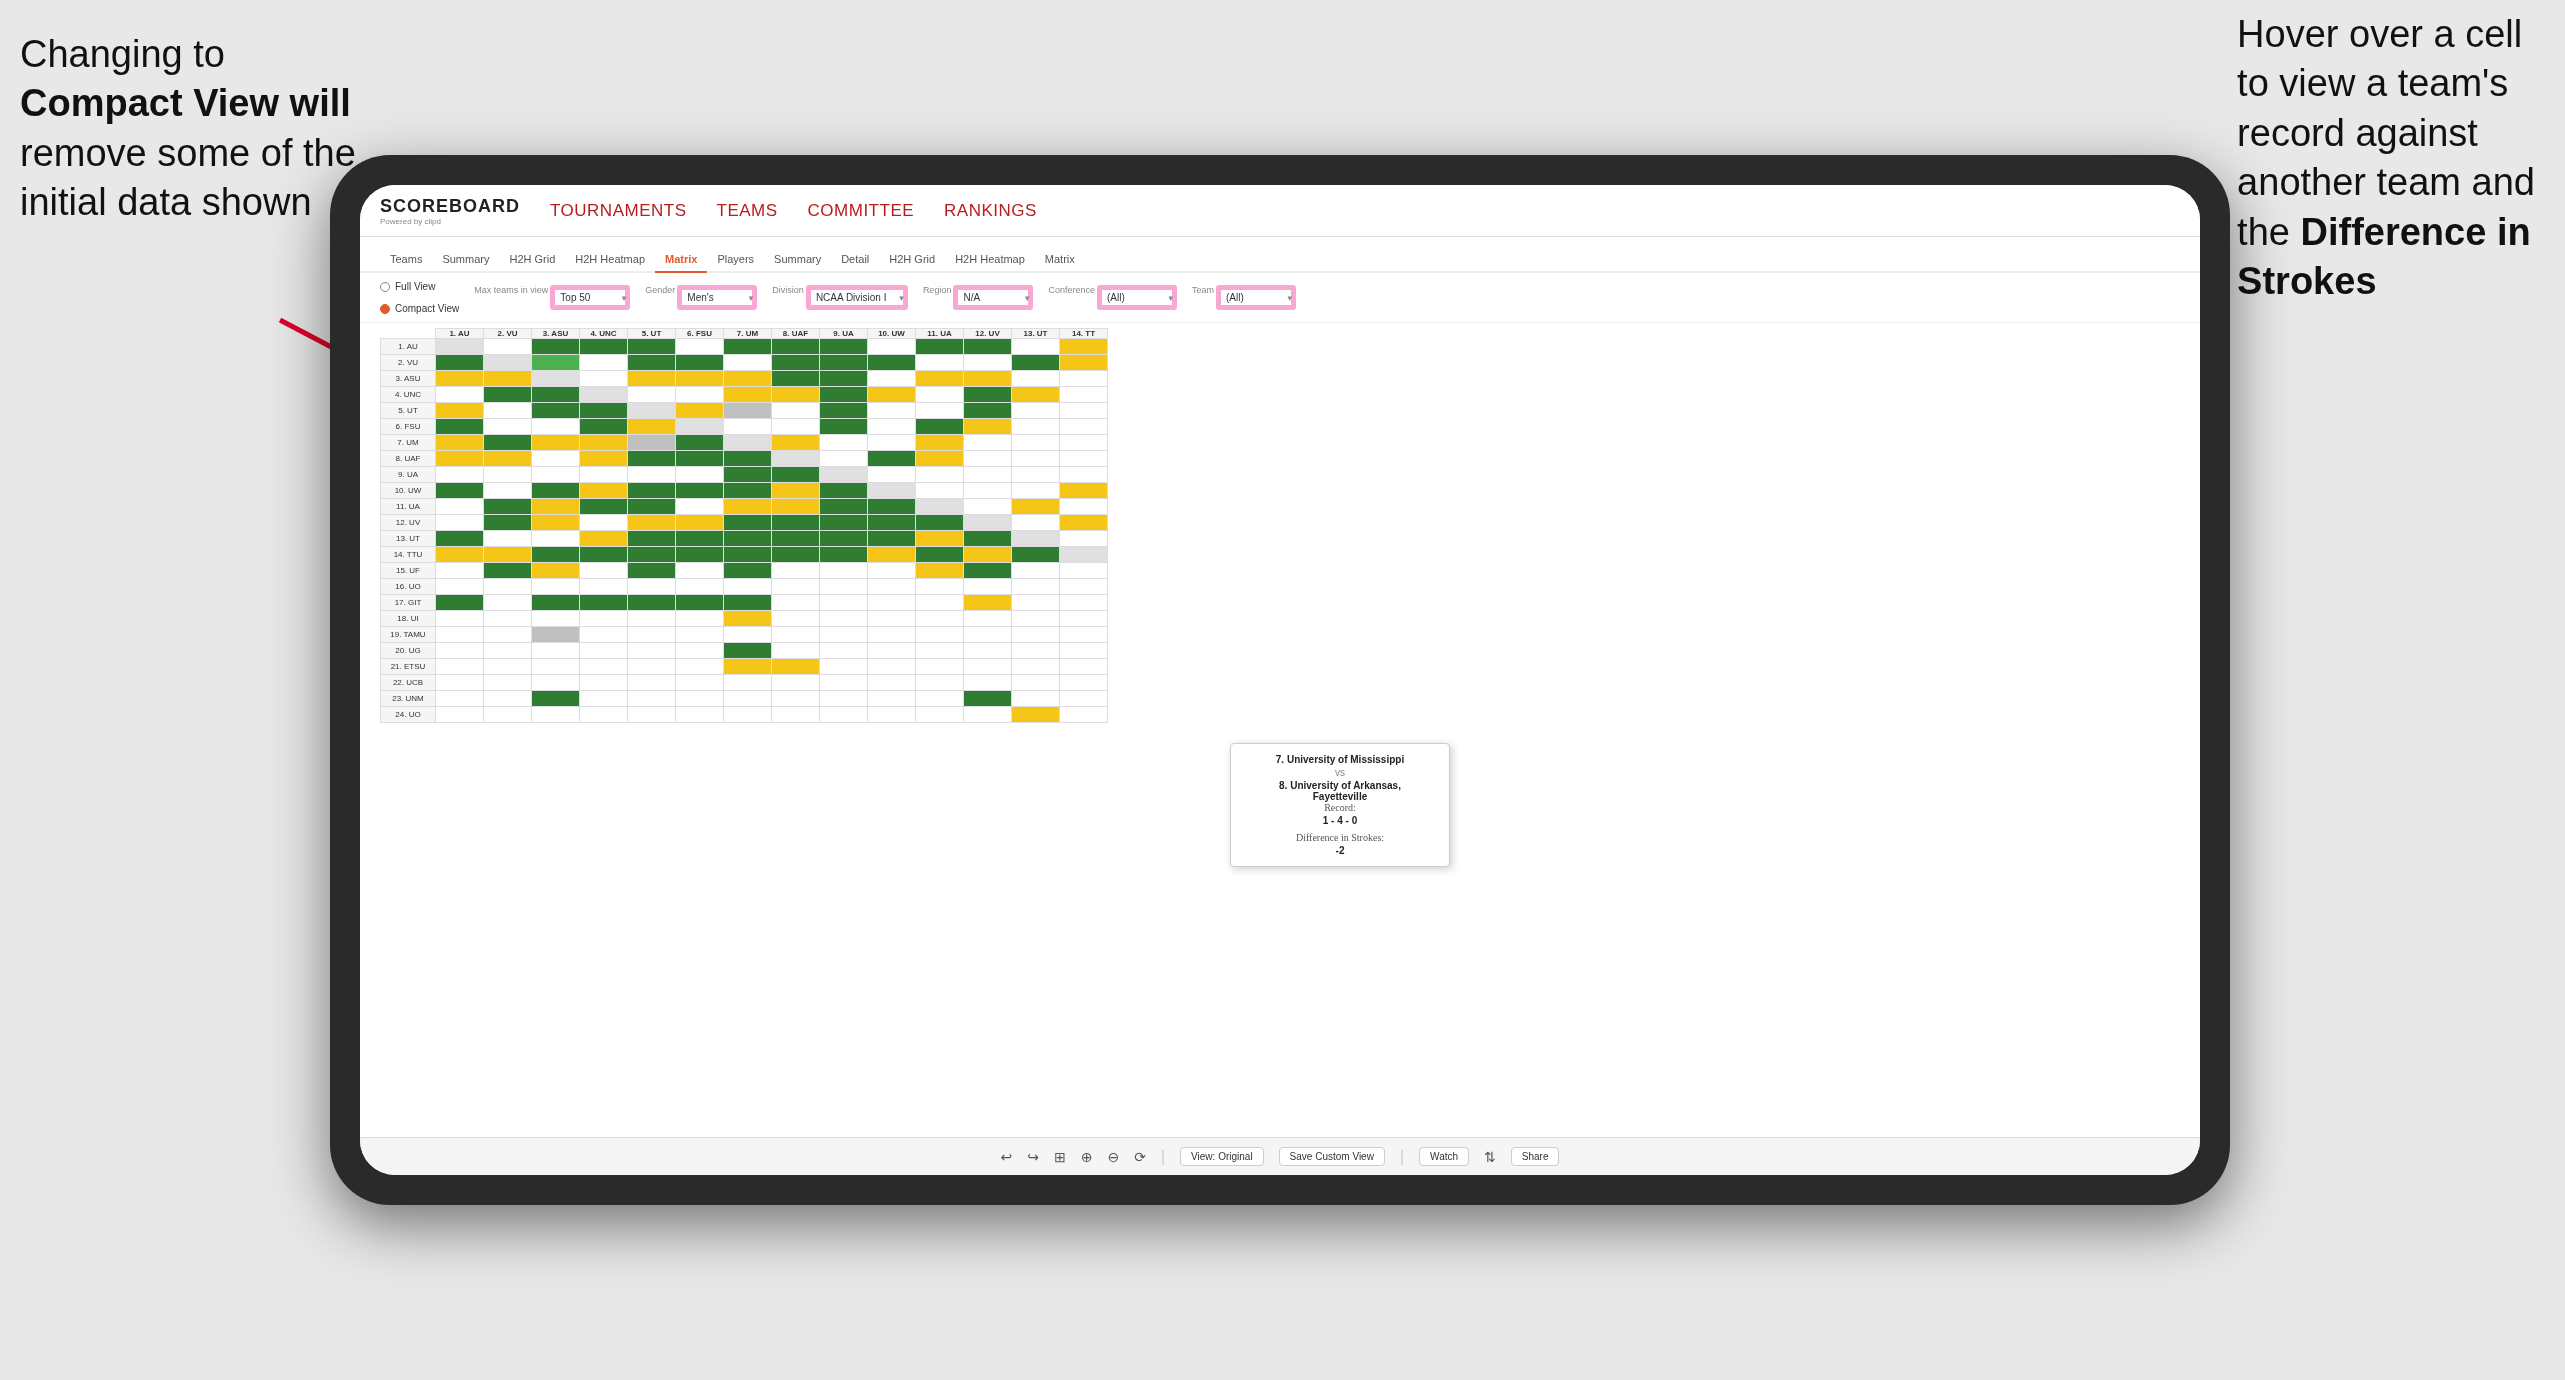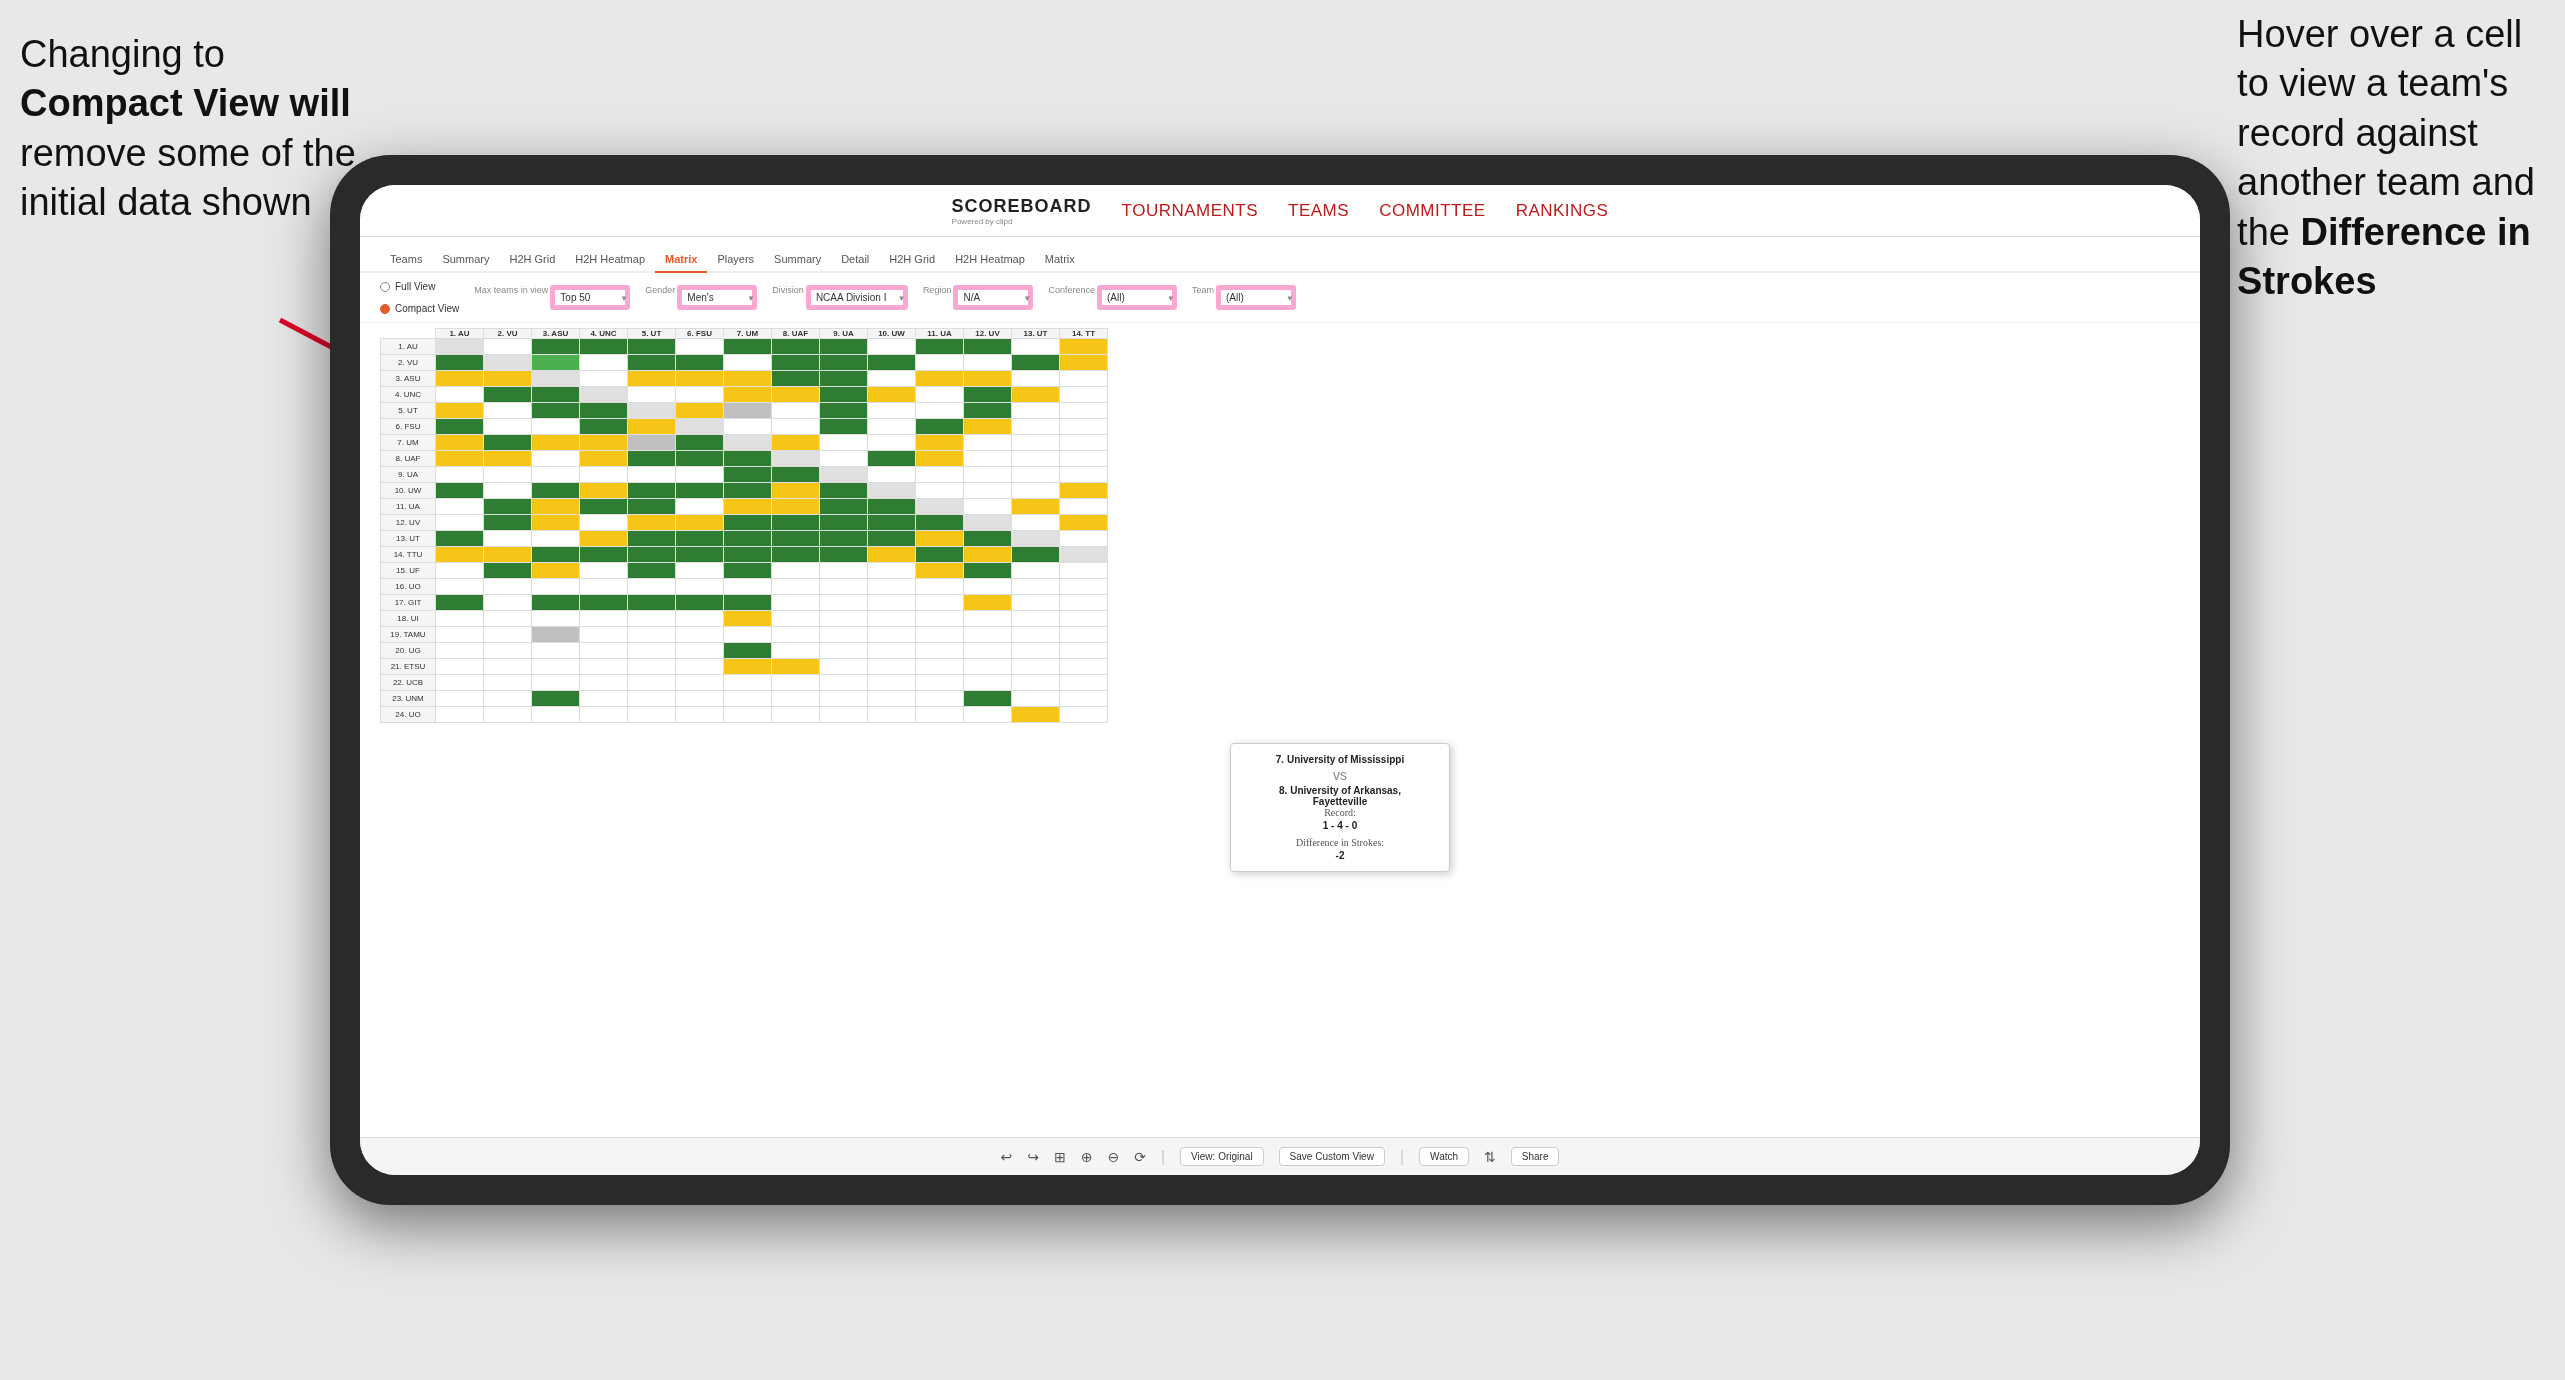--- a/index.html
+++ b/index.html
@@ -73,21 +73,20 @@
     }
 
     
     .app-header {
       display: flex;
       align-items: center;
       padding: 20px 20px;
       background: #fff;
       border-bottom: 1px solid #ddd;
       height: 52px;
-      justify-content: center;
     }
     .logo-area {
       display: flex;
       flex-direction: column;
       margin-right: 30px;
     }
     .logo-text {
       font-size: 18px;
       font-weight: 900;
       letter-spacing: 1px;
@@ -260,21 +259,21 @@
       font-size: 10px;
       text-align: center;
     }
     .tooltip-title {
       font-size: 10px;
       font-weight: bold;
       color: #222;
       margin-bottom: 2px;
     }
     .tooltip-vs {
-      font-size: 14px;
+      font-size: 10px;
       color: #888;
       margin-bottom: 2px;
     }
     .tooltip-subtitle {
       font-size: 10px;
       font-weight: bold;
       color: #222;
     }
     .tooltip-section {
       font-size: 10px;

